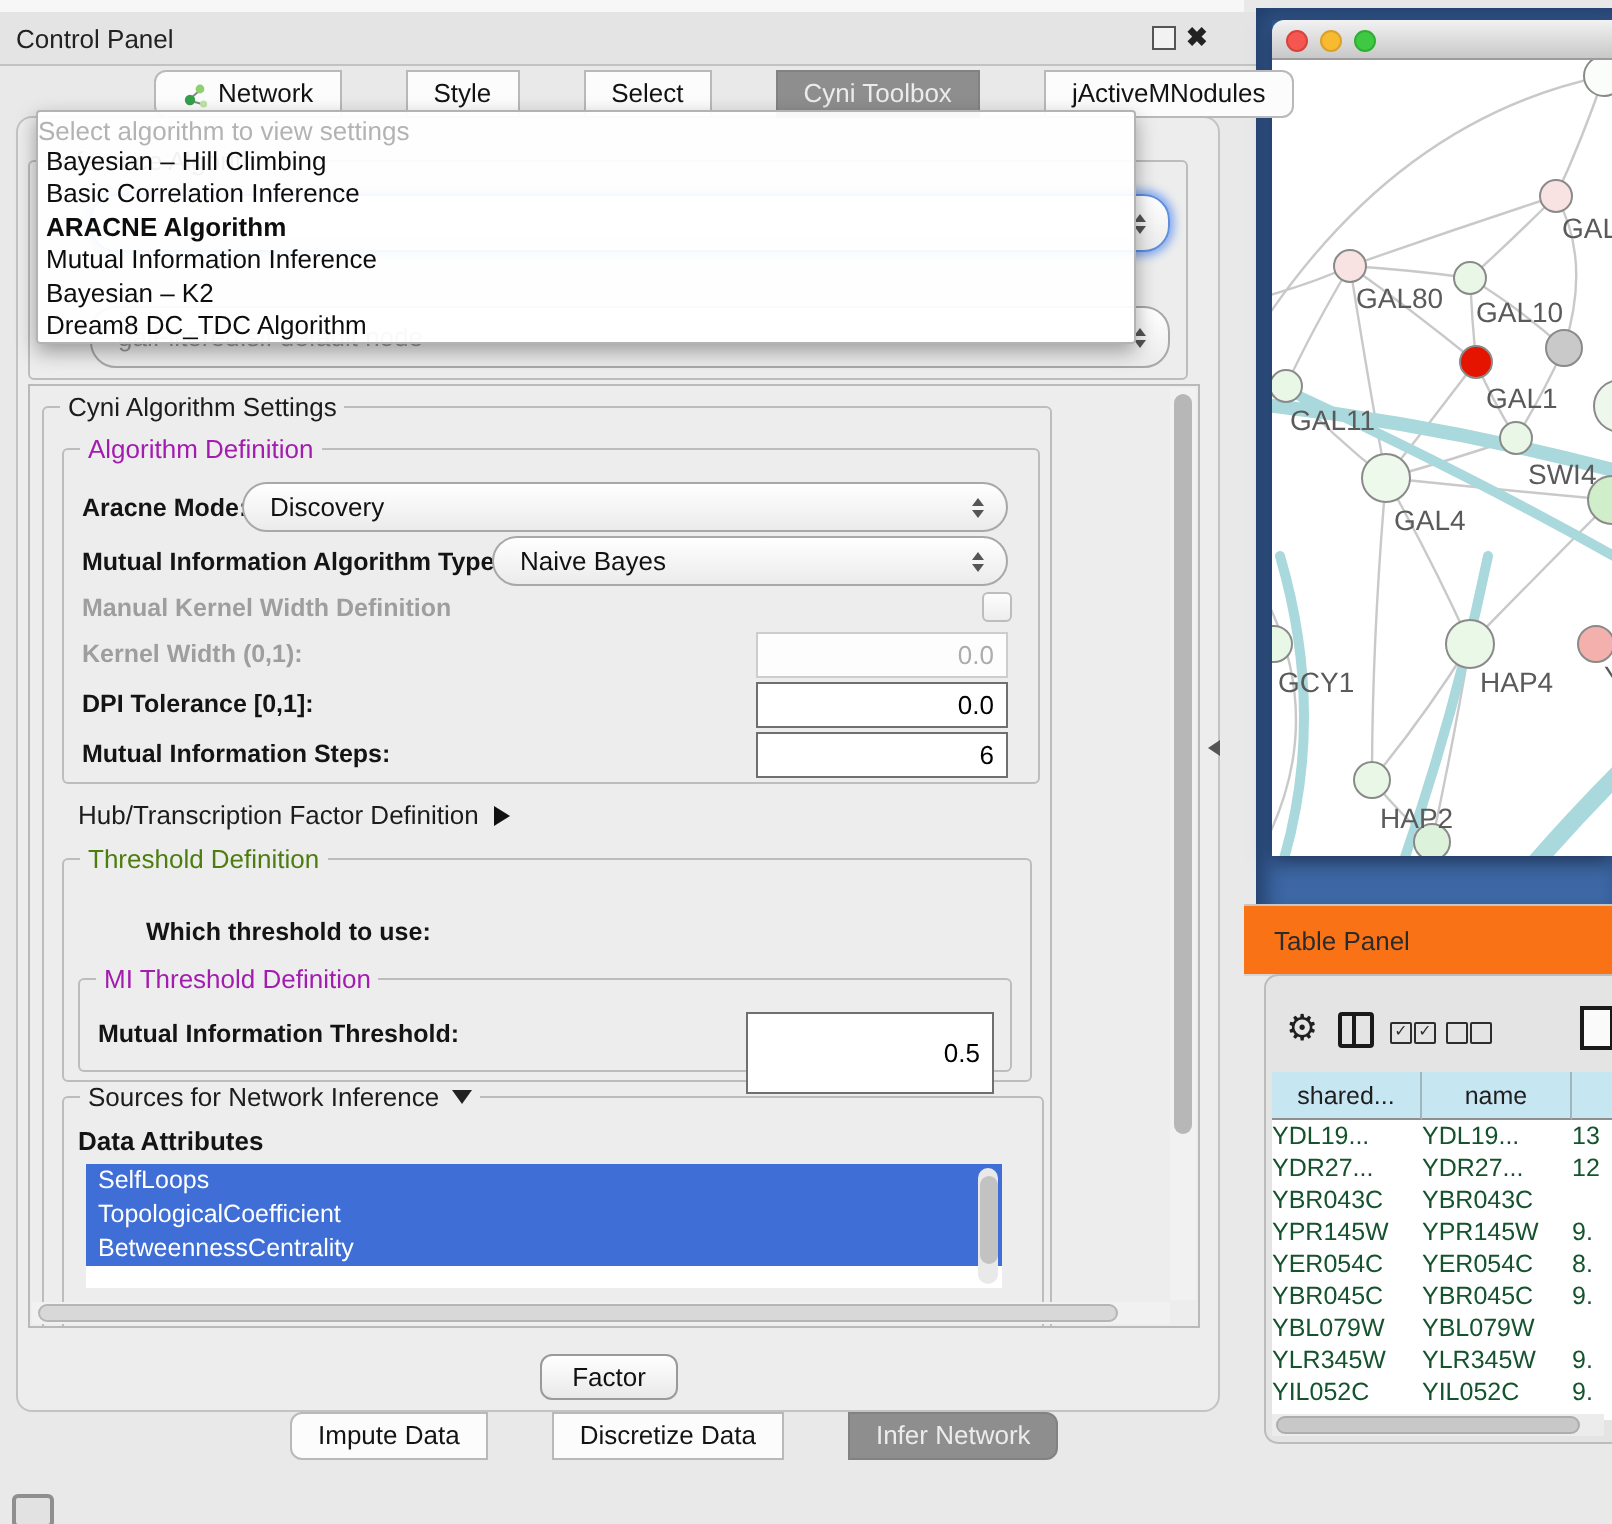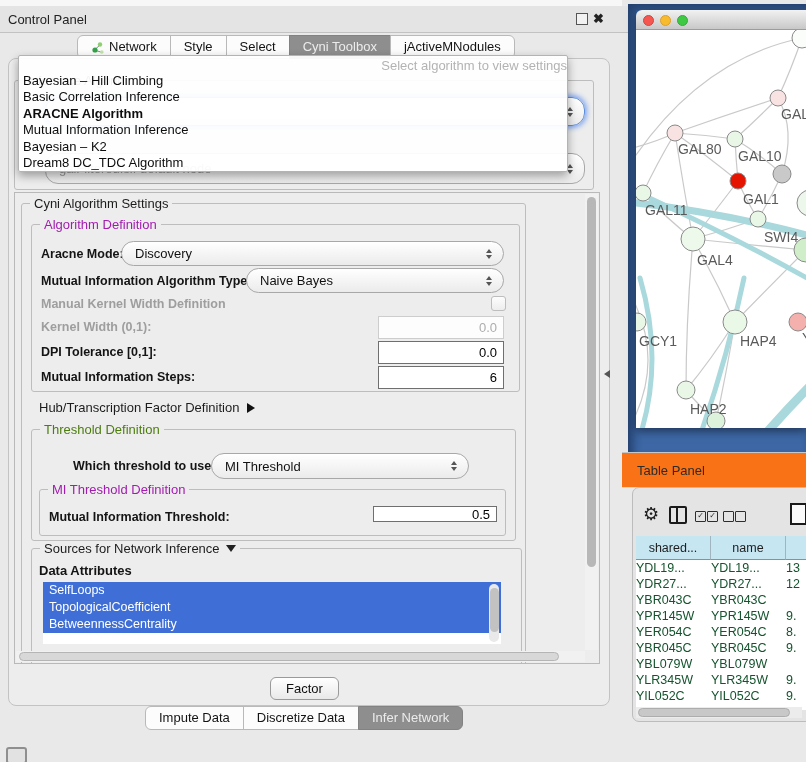--- a/index.html
+++ b/index.html
@@ -6,21 +6,21 @@
   body{font-family:"Liberation Sans",sans-serif;}
   #stage{position:relative;width:806px;height:762px;background:#e9e9e9;overflow:hidden;}
   .abs{position:absolute;}
   
   .cp-top{position:absolute;left:0;top:0;width:622px;height:6px;background:#f7f7f7;border-bottom:1px solid #e0e0e0;}
   .cp-head{position:absolute;left:0;top:6px;width:622px;height:26px;background:#e4e4e4;border-bottom:1px solid #c2c2c2;padding-left:48px;}
   .cp-title{position:absolute;left:8px;top:6px;font-size:13px;color:#222;}
   .float-ico{position:absolute;width:10px;height:10px;border:1.5px solid #555;background:#f2f2f2;}
   .close-ico{position:absolute;font-size:13px;font-weight:bold;color:#222;line-height:12px;}
   
-  .tabrow{position:absolute;display:flex;height:22px;}
+  .tabrow{position:absolute;display:flex;height:22px;gap:33px;}
   .tab{height:22px;line-height:22px;padding:0 13px;background:#fcfcfc;border:1px solid #b9b9b9;margin-left:-1px;font-size:13px;color:#131313;display:flex;align-items:center;gap:5px;white-space:nowrap;}
   .tab:first-child{border-top-left-radius:6px;border-bottom-left-radius:6px;margin-left:0;}
   .tab:last-child{border-top-right-radius:6px;border-bottom-right-radius:6px;}
   .tab.sel{background:#8e8e8e;color:#ececec;border-color:#828282;}
   
   .panel{position:absolute;left:8px;top:58px;width:600px;height:646px;background:#ededed;border:1px solid #c3c3c3;border-radius:8px;}
   .grp{position:absolute;border:1px solid #bdbdbd;border-radius:3px;}
   .lg{position:absolute;top:-8px;left:8px;background:#ededed;padding:0 4px;font-size:13px;color:#1c1c1c;white-space:nowrap;}
   .lg.blue{color:#a21caf;}
   .lg.green{color:#4d7c0f;}
@@ -30,21 +30,21 @@
   .spin{position:absolute;right:11px;top:50%;transform:translateY(-50%);display:flex;flex-direction:column;gap:2px;}
   .spin .up{width:0;height:0;border-left:3.5px solid transparent;border-right:3.5px solid transparent;border-bottom:4.5px solid #555;}
   .spin .dn{width:0;height:0;border-left:3.5px solid transparent;border-right:3.5px solid transparent;border-top:4.5px solid #555;}
   .tin{position:absolute;background:#fff;border:1px solid #6f6f6f;font-size:13px;color:#000;display:flex;align-items:center;justify-content:flex-end;padding:0 6px;box-sizing:border-box;}
   .tin.dis{border-color:#cdcdcd;color:#adadad;background:#fdfdfd;}
   .chk{position:absolute;width:13px;height:13px;border:1px solid #bdbdbd;border-radius:3px;background:linear-gradient(#fdfdfd,#ededed);}
   .tri-right{display:inline-block;width:0;height:0;border-top:5px solid transparent;border-bottom:5px solid transparent;border-left:8px solid #111;}
   .tri-down{display:inline-block;width:0;height:0;border-left:5.5px solid transparent;border-right:5.5px solid transparent;border-top:7px solid #222;}
   
   .popup{position:absolute;left:18px;top:55px;width:550px;height:117px;background:rgba(255,255,255,0.94);border:1px solid #b3b3b3;border-radius:2px;box-shadow:0 4px 10px rgba(0,0,0,0.35);z-index:6;padding-top:2px;box-sizing:border-box;}
-  .phead{font-size:13px;color:#b3b3b3;text-align:right;height:15px;line-height:15px;}
+  .phead{font-size:13px;color:#b3b3b3;text-align:left;height:15px;line-height:15px;}
   .pitem{font-size:13px;color:#0d0d0d;height:16.4px;line-height:16.4px;padding-left:4px;white-space:nowrap;}
   .pitem.bold{font-weight:bold;}
   
   .sc{position:absolute;left:14px;top:192px;width:584px;height:470px;border:1px solid #b9b9b9;background:#ededed;overflow:hidden;z-index:2;}
   .vsb{position:absolute;background:#f1f1f1;}
   .vsb .thumb{position:absolute;background:#b7b7b7;border-radius:5px;}
   .hsb{position:absolute;background:#f1f1f1;}
   .hsb .thumb{position:absolute;background:#d8d8d8;border:1px solid #b5b5b5;border-radius:5px;box-sizing:border-box;}
   .attrlist{position:absolute;background:#fff;overflow:hidden;}
   .attr{font-size:12.5px;color:#fff;background:#3f6fd6;height:17px;line-height:17px;padding-left:6px;white-space:nowrap;}
@@ -175,32 +175,25 @@
 
     <div style="position:absolute;left:24px;top:207px;font-size:13px;color:#1c1c1c;display:flex;align-items:center;gap:8px;">
       <span>Hub/Transcription Factor Definition</span>
       <span class="tri-right"></span>
     </div>
 
     <div class="grp" style="left:16px;top:236px;width:483px;height:110px;">
       <span class="lg green">Threshold Definition</span>
     </div>
     <div class="flabel" style="left:58px;top:266px;">Which threshold to use:</div>
-    <div class="combo" style="left:196px;top:260px;width:258px;height:26px;">
-      <span>MI Threshold</span>
-      <span class="spin">
-          <span class="up"></span>
-          <span class="dn"></span>
-        </span>
-    </div>
     <div class="grp" style="left:24px;top:296px;width:465px;height:45px;">
       <span class="lg blue">MI Threshold Definition</span>
     </div>
     <div class="flabel" style="left:34px;top:317px;">Mutual Information Threshold:</div>
-    <div class="tin" style="left:358px;top:313px;width:124px;height:16px;">0.5</div>
+    <div class="tin" style="left:358px;top:313px;width:124px;height:41px;">0.5</div>
 
     <div class="grp" style="left:16px;top:355px;width:489px;height:300px;">
       <span class="lg" style="display:flex;align-items:center;gap:6px;">
         <span>Sources for Network Inference</span>
         <span class="tri-down"></span>
       </span>
     </div>
     <div class="flabel" style="left:24px;top:370px;font-size:13px;">Data Attributes</div>
     <div class="attrlist" style="left:28px;top:389px;width:458px;height:62px;">
       <div id="attr-items">

